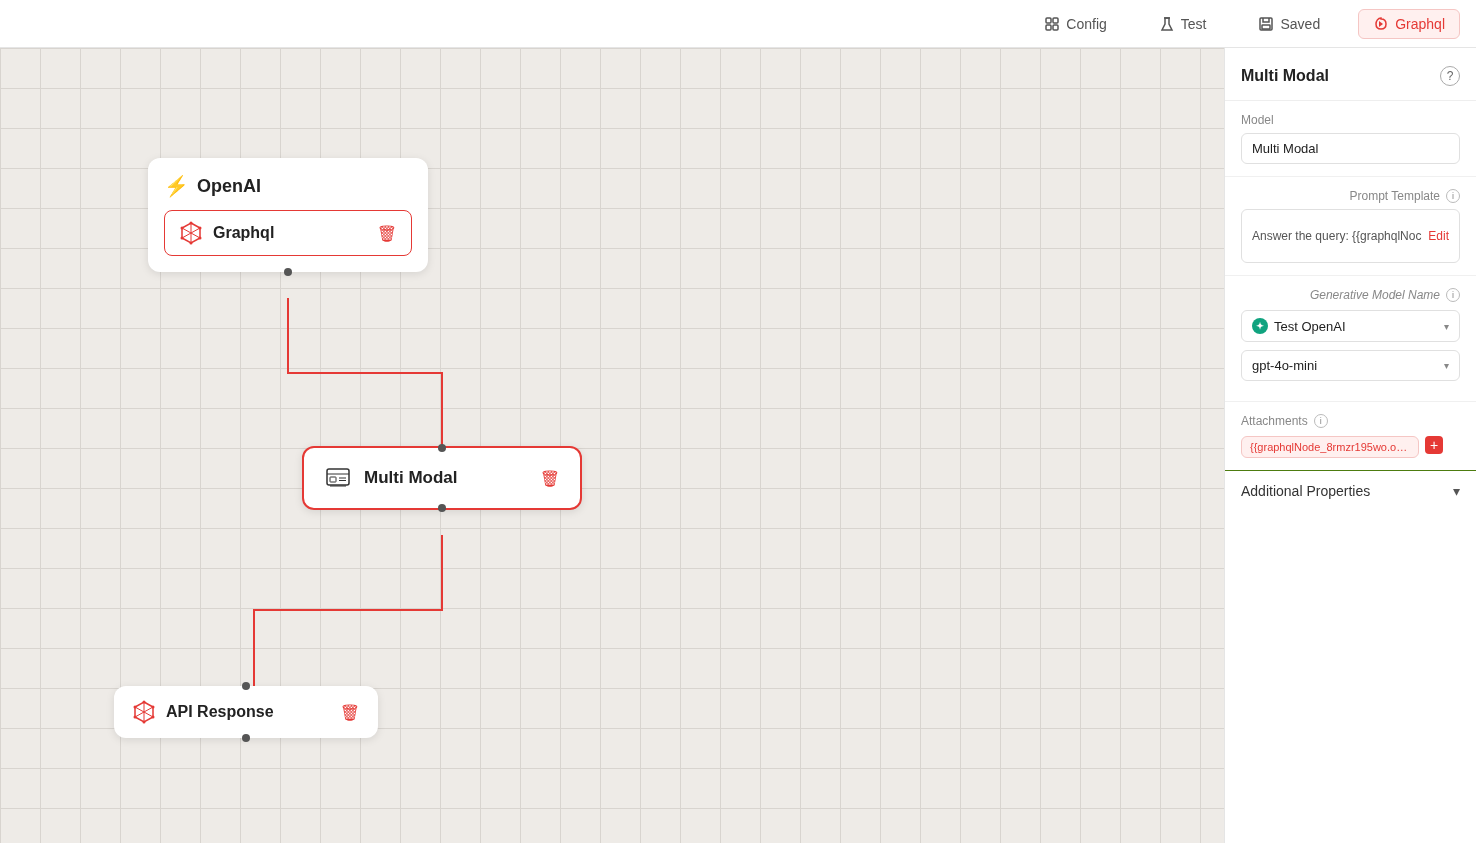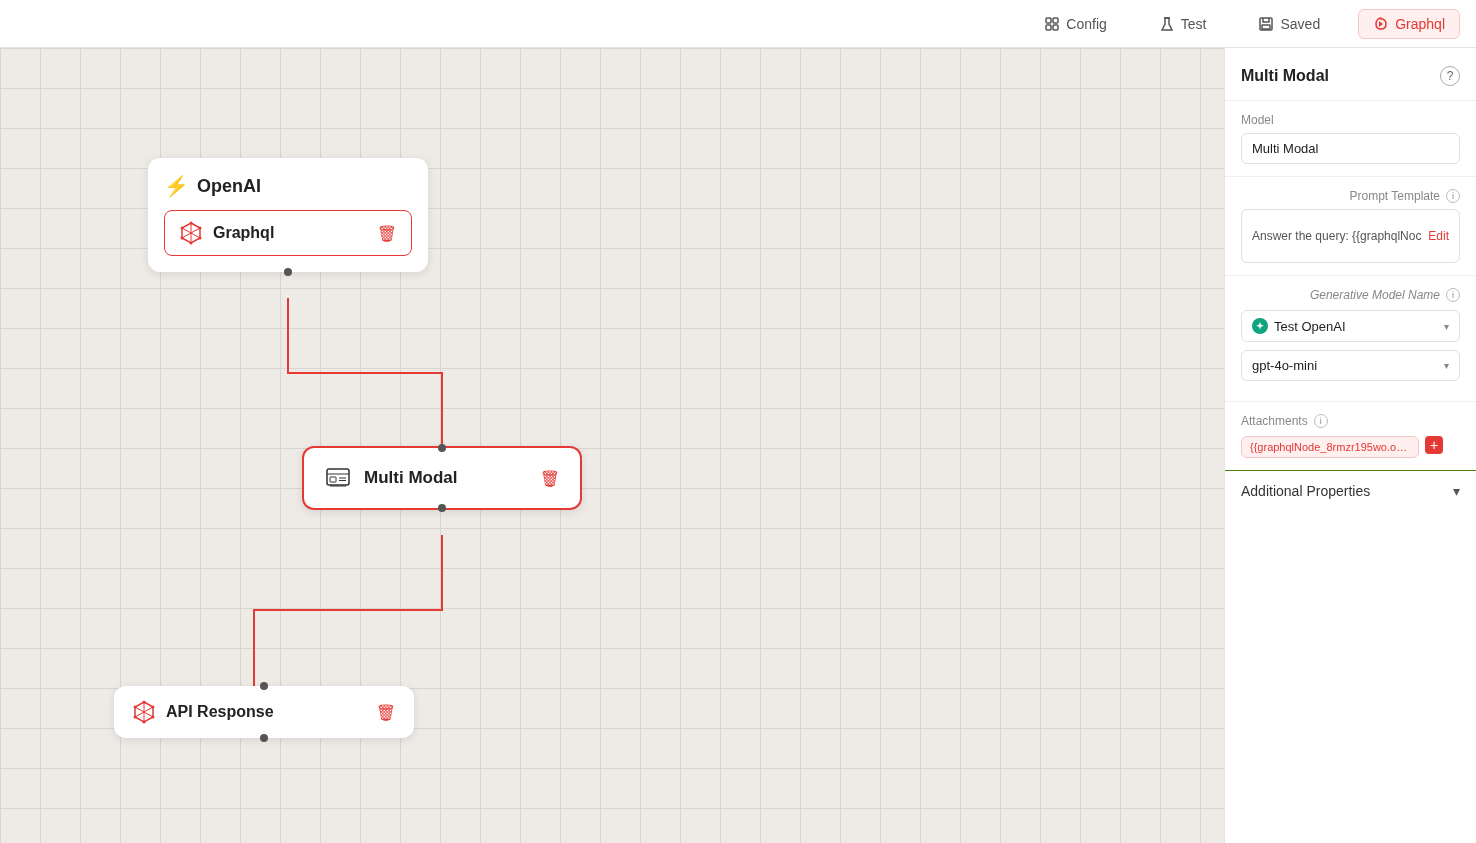--- a/index.html
+++ b/index.html
@@ -112,21 +112,21 @@
     .node-multi-left { display: flex; align-items: center; gap: 12px; }
     .node-multi-label { font-size: 17px; font-weight: 600; color: #222; }
 
     .node-api {
       position: absolute;
       left: 114px;
       top: 638px;
       background: #fff;
       border-radius: 12px;
       padding: 14px 18px;
-      width: 300px;
+      width: 264px;
       display: flex;
       align-items: center;
       justify-content: space-between;
       box-shadow: 0 2px 8px rgba(0,0,0,0.1);
     }
     .node-api-left { display: flex; align-items: center; gap: 10px; }
     .node-api-label { font-size: 16px; font-weight: 600; color: #222; }
 
     
     .dot {

